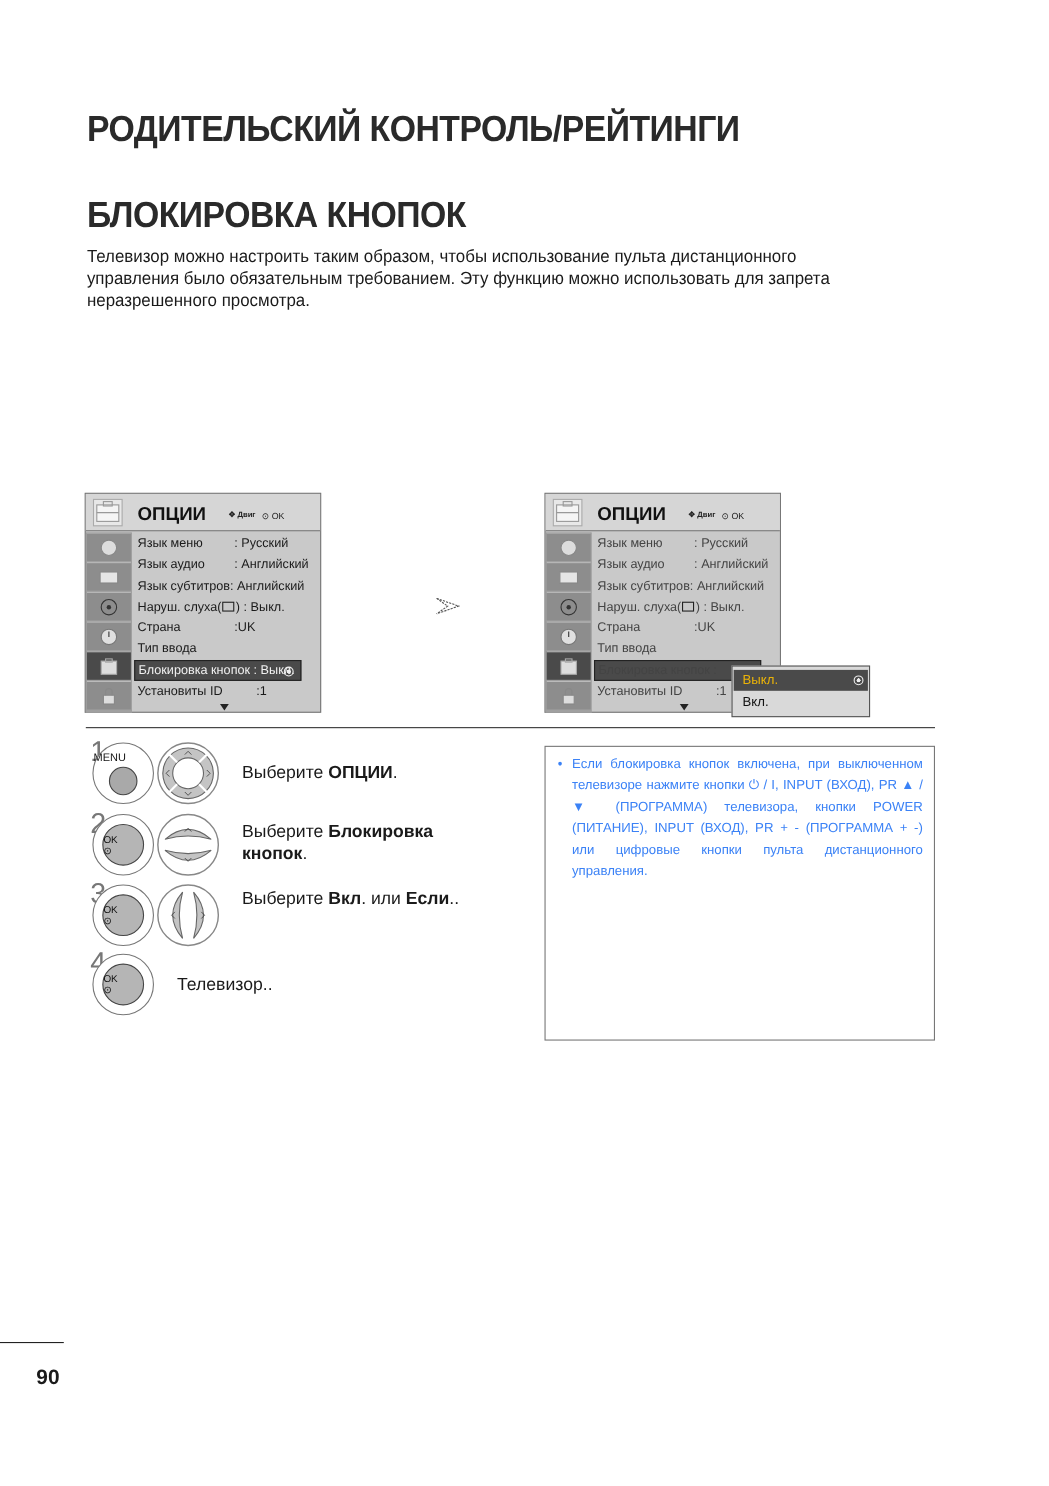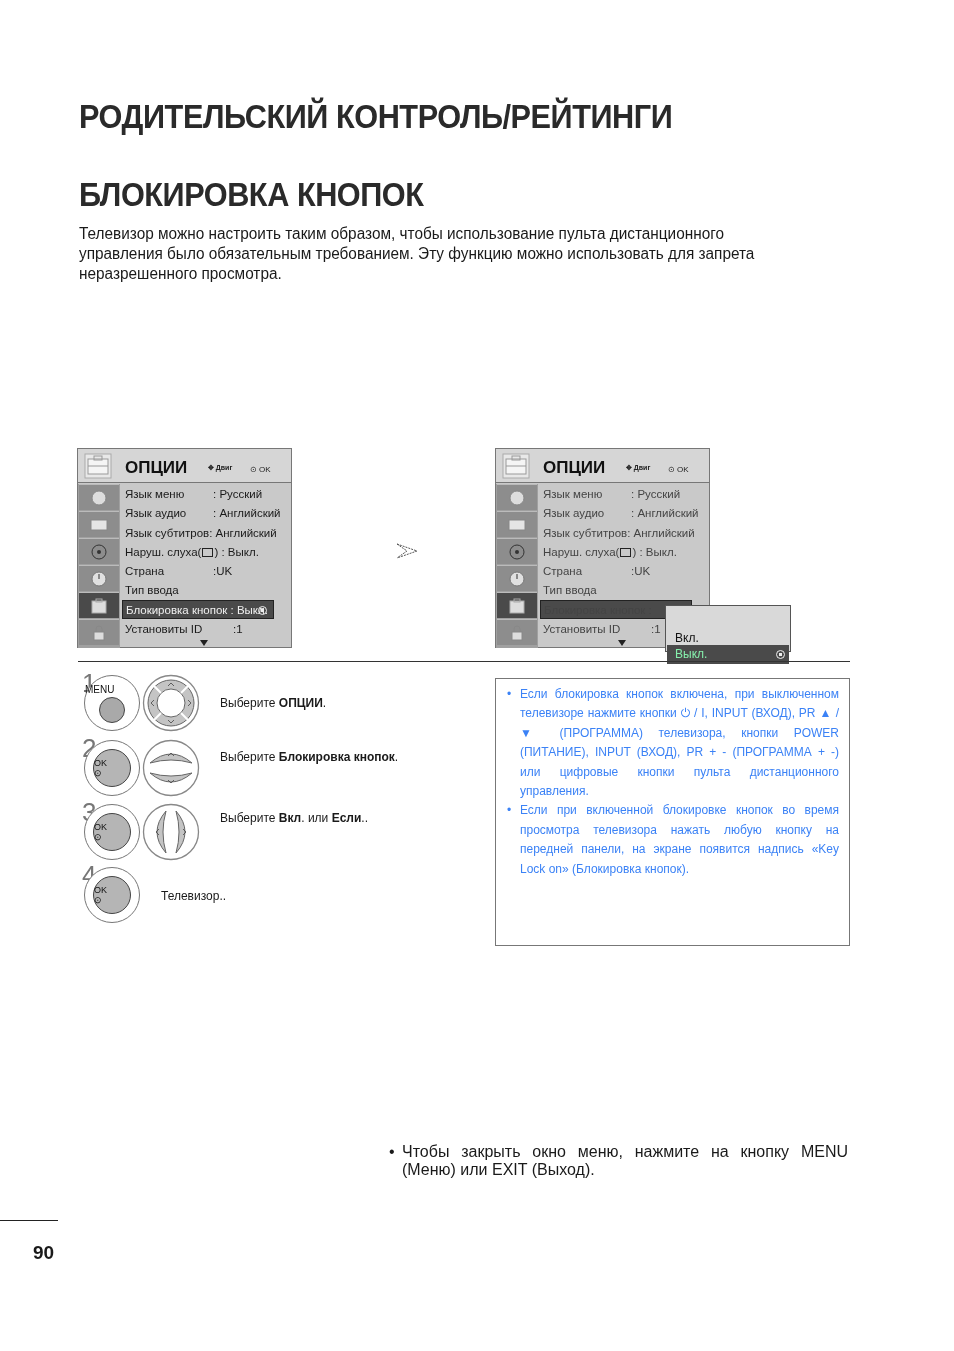--- a/index.html
+++ b/index.html
@@ -9,51 +9,51 @@
   .h1 { position: absolute; left: 79px; top: 98px; font-size: 33px; font-weight: bold; color: #2a2a2a; letter-spacing: -0.5px; transform: scaleX(0.93); transform-origin: left; white-space: nowrap; }
   .h2 { position: absolute; left: 79px; top: 176px; font-size: 33px; font-weight: bold; color: #2a2a2a; letter-spacing: -0.5px; transform: scaleX(0.93); transform-origin: left; white-space: nowrap; }
   .intro { position: absolute; left: 79px; top: 224px; width: 760px; font-size: 16px; line-height: 20px; color: #1a1a1a; transform: scaleX(0.96); transform-origin: left; }
 
   
   .menu { position: absolute; width: 215px; height: 200px; background: #c9c9c9; border: 1px solid #777; }
   .menu .header { position: absolute; left: 0; top: 0; width: 213px; height: 34px; background: #d6d6d6; border-bottom: 1px solid #777; }
   .menu .header .hicon { position: absolute; left: 6px; top: 4px; width: 28px; height: 26px; }
   .menu .header .title { position: absolute; left: 47px; top: 9px; font-size: 17px; font-weight: bold; color: #111; }
   .menu .header .nav { position: absolute; left: 130px; top: 15px; font-size: 7px; color: #222; font-weight: bold; }
-  .menu .header .ok { position: absolute; left: 172px; top: 16px; font-size: 8px; color: #222; }
+  .menu .header .ok { position: absolute; left: 160px; top: 16px; font-size: 8px; color: #222; }
   .menu .side { position: absolute; left: 0; top: 35px; width: 42px; height: 164px; background: #a0a0a0; }
   .menu .side .sb { position: absolute; left: 1px; width: 40px; height: 26px; background: #8d8d8d; border-top: 1px solid #bbb; display: flex; align-items: center; justify-content: center; }
   .menu .side .sb.active { background: #4a4a4a; }
   .menu .side .sb svg { width: 18px; height: 18px; }
   .menu .items { position: absolute; left: 43px; top: 35px; width: 170px; }
   .menu .row { position: absolute; left: 4px; height: 19px; font-size: 11.5px; line-height: 19px; color: #1a1a1a; white-space: nowrap; }
   .menu .row .lbl { display: inline-block; }
   .menu .row .val { position: absolute; left: 88px; white-space: nowrap; }
   .menu .row.sel { left: 1px; width: 152px; background: #4a4a4a; color: #f0f0f0; padding-left: 3px; border: 1px solid #222; }
   .menu.dim .row { color: #444; }
   .menu .row .radio { position: absolute; right: 6px; top: 5px; width: 9px; height: 9px; border-radius: 50%; border: 1px solid #eee; background: radial-gradient(circle, #eee 35%, transparent 40%); }
   .menu .down { position: absolute; left: 122px; top: 191px; width: 0; height: 0; border-left: 4px solid transparent; border-right: 4px solid transparent; border-top: 6px solid #222; }
   .cc-box { display: inline-block; width: 11px; height: 9px; border: 1px solid #222; vertical-align: -1px; margin: 0 1px; }
 
   .popup { position: absolute; left: 665px; top: 605px; width: 126px; height: 47px; background: #d9d9d9; border: 1px solid #555; }
   .popup .opt { position: absolute; left: 1px; width: 122px; height: 19px; font-size: 12px; line-height: 19px; padding-left: 8px; color: #111; }
-  .popup .opt.sel { background: #4a4a4a; color: #86efac; margin-top: 36px; }
+  .popup .opt.sel { background: #4a4a4a; color: #eab308; }
   .popup .opt .radio { position: absolute; right: 4px; top: 5px; width: 9px; height: 9px; border-radius: 50%; border: 1px solid #eee; background: radial-gradient(circle, #eee 35%, transparent 40%); }
 
   .arrow-next { position: absolute; left: 395px; top: 541px; width: 24px; height: 20px; }
 
   .divider { position: absolute; left: 78px; top: 661px; width: 772px; height: 1px; background: #333; }
 
   
   .step-num { position: absolute; font-size: 26px; font-weight: normal; color: #777; font-family: "Liberation Sans", sans-serif; }
   .btn-outer { position: absolute; width: 56px; height: 56px; border-radius: 50%; border: 1.5px solid #777; background: #fff; }
   .btn-inner { position: absolute; left: 50%; top: 50%; width: 38px; height: 38px; margin: -19px 0 0 -19px; border-radius: 50%; background: #b5b5b5; border: 1.5px solid #444; }
   .btn-label { position: absolute; font-size: 9px; color: #111; text-align: left; width: 100%; }
   .nav-pad { position: absolute; width: 58px; height: 58px; }
-  .step-text { position: absolute; font-size: 12px; line-height: 20px; color: #1a1a1a; }
+  .step-text { position: absolute; font-size: 16px; line-height: 20px; color: #1a1a1a; }
   .step-text b { font-weight: bold; }
 
   .notebox { position: absolute; left: 495px; top: 678px; width: 355px; height: 268px; border: 1px solid #777; padding: 6px 10px 0 11px; }
   .note { position: relative; font-size: 12px; line-height: 19.4px; text-align: justify; padding-left: 13px; color: #3b82f6; }
   .note::before { content: "•"; position: absolute; left: 0; top: 0; }
 
   .footnotes { position: absolute; left: 389px; top: 1143px; width: 459px; }
   .fnote { position: relative; font-size: 16px; line-height: 18px; text-align: justify; padding-left: 13px; color: #1a1a1a; }
   .fnote::before { content: "•"; position: absolute; left: 0; top: 0; }
 
@@ -263,21 +263,19 @@
 <div class="btn-outer" style="left:84px; top:867px;">
   <div class="btn-inner">
     <span class="btn-label" style="top:8px;">OK</span>
     <span class="btn-label" style="top:18px;">⊙</span>
   </div>
 </div>
 <div class="step-text" style="left:161px; top:886px;">Телевизор..</div>
 
 <div class="notebox">
   <p class="note">Если блокировка кнопок включена, при выключенном телевизоре нажмите кнопки  ⏻ / I, INPUT (ВХОД), PR ▲ / ▼ (ПРОГРАММА) телевизора, кнопки POWER (ПИТАНИЕ), INPUT (ВХОД), PR + - (ПРОГРАММА + -) или цифровые кнопки пульта дистанционного управления.</p>
-  <p class="note">Если при включенной блокировке кнопок во время просмотра телевизора нажать любую кнопку на передней панели, на экране появится надпись «Key Lock on» (Блокировка кнопок).</p>
 </div>
 
 <div class="footnotes">
-  <p class="fnote">Чтобы закрыть окно меню, нажмите на кнопку MENU (Меню) или EXIT (Выход).</p>
 </div>
 
 <div class="pg-line"></div>
 <div class="pg-num">90</div>
 
 </body></html>

